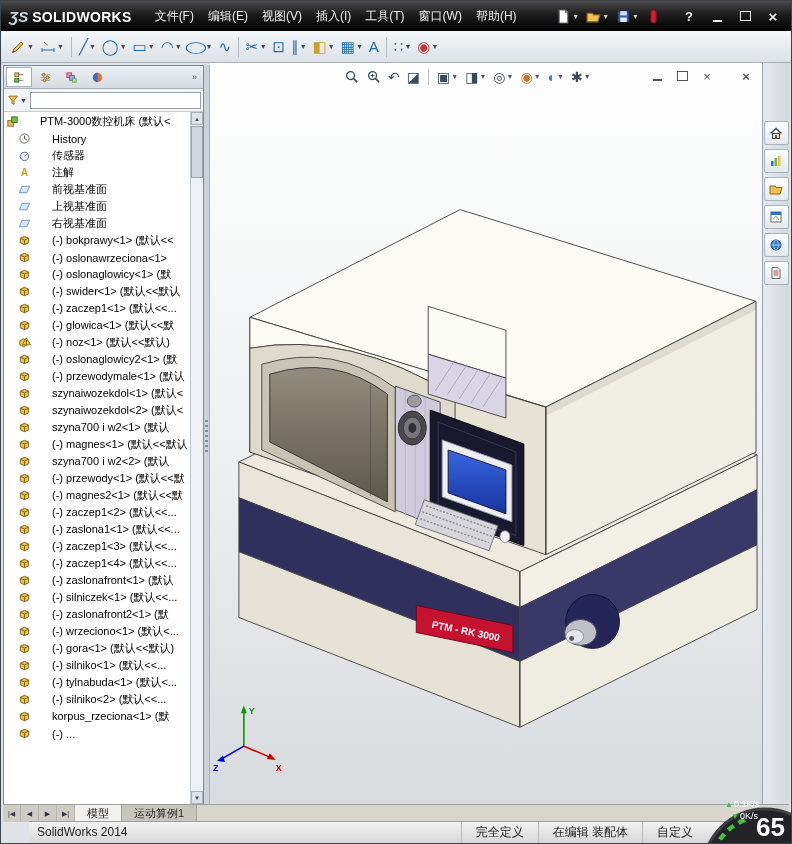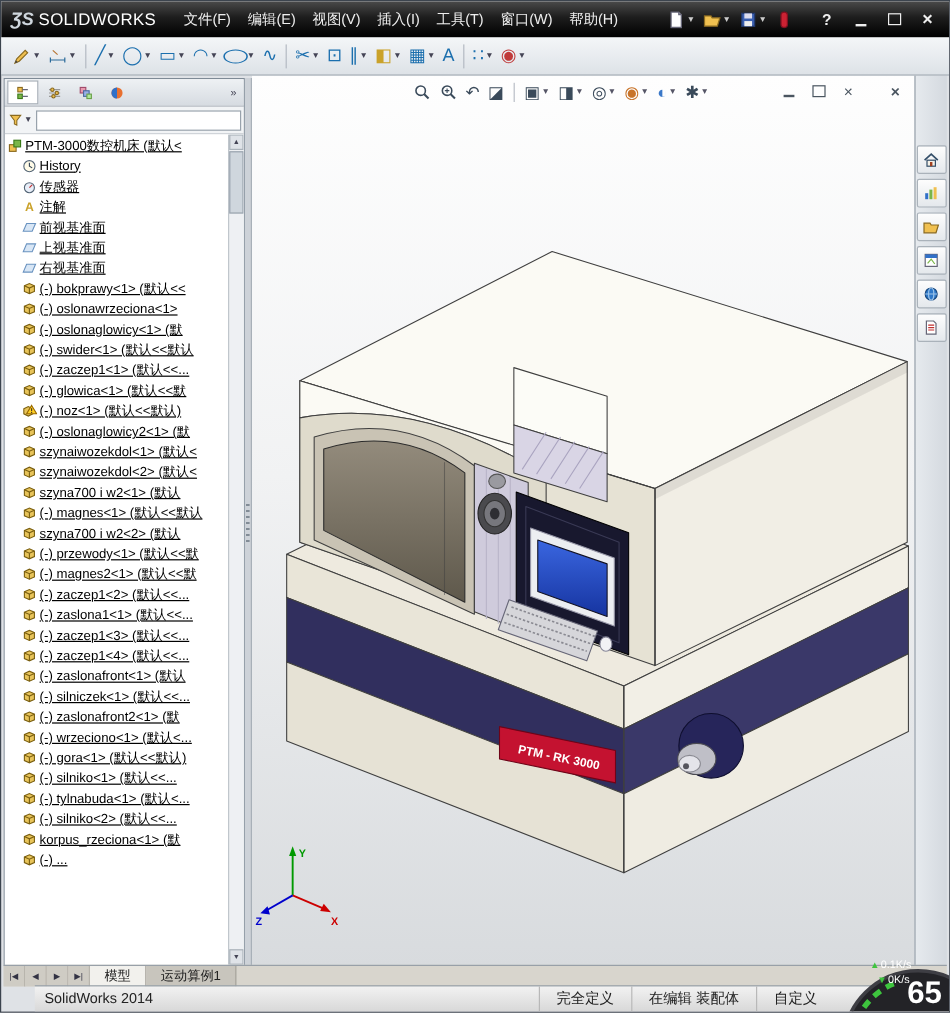--- a/index.html
+++ b/index.html
@@ -5,21 +5,21 @@
   html,body{margin:0;padding:0;background:#6b7078;}
   .window{position:relative;width:792px;height:844px;overflow:hidden;background:#dfe2e6;
     border:1px solid #3c444e;box-sizing:border-box;
     font-family:"Liberation Sans","DejaVu Sans",sans-serif;}
   
   .titlebar{position:absolute;left:0;top:0;right:0;height:30px;
     background:linear-gradient(#4a4a4a,#1d1d1d 45%,#000);display:flex;align-items:center;
     padding:0 8px;box-sizing:border-box;color:#fff;z-index:30;}
   .logo{display:flex;align-items:baseline;gap:4px;margin-right:16px;}
   .logo .ds{color:#cfd6dd;font-style:italic;font-weight:bold;font-size:15px;}
-  .logo .sw{color:#fff;font-weight:normal;font-size:14px;letter-spacing:.3px;}
+  .logo .sw{color:#fff;font-weight:bold;font-size:14px;letter-spacing:.3px;}
   .menus{display:flex;}
   .menu-item{font-size:12px;color:#eee;padding:5px 7px;cursor:default;}
   .title-tools{margin-left:auto;display:flex;align-items:center;gap:3px;}
   .ttbtn{display:flex;align-items:center;padding:1px 2px;}
   .ttbtn svg{width:15px;height:15px;display:block;}
   .caret{font-size:7px;color:#ccc;margin-left:1px;}
   .help-btn{font-size:13px;font-weight:bold;color:#eee;margin:0 14px 0 22px;cursor:default;}
   .winbtns{display:flex;gap:8px;}
   .wbtn{width:20px;height:18px;display:flex;align-items:center;justify-content:center;color:#eee;}
   .glyph-min{width:9px;height:2px;background:currentColor;margin-top:9px;}
@@ -46,22 +46,22 @@
   .ttab svg{width:13px;height:13px;display:block;}
   .ttabs-more{margin-left:auto;font-size:9px;color:#445;padding-right:4px;}
   .filterrow{height:20px;display:flex;align-items:center;border-bottom:1px solid #c8cdd2;
     padding:1px 2px;background:#f2f4f6;gap:2px;flex:0 0 20px;}
   .funnelbtn{display:flex;align-items:center;padding:0 1px;}
   .funnelbtn svg{width:12px;height:12px;display:block;}
   .funnelbtn .caret{color:#445;}
   .filterbox{flex:1;height:15px;background:#fff;border:1px solid #98a2ac;}
   .treebody{flex:1;position:relative;overflow:hidden;background:#fff;}
   .treerows{position:absolute;left:0;top:1px;right:13px;bottom:0;overflow:hidden;}
-  .trow{height:17px;display:flex;align-items:center;gap:2px;padding-left:14px;
-    white-space:nowrap;color:#000;text-decoration:underline;}
+  .trow{height:17px;display:flex;align-items:center;gap:21px;padding-left:14px;
+    white-space:nowrap;color:#000;}
   .trow.root{padding-left:2px;}
   .trow .ticon{flex:0 0 13px;}
   .trow .ticon svg{width:13px;height:13px;display:block;}
   .tlabel{font-size:11px;}
   .treescroll{position:absolute;top:0;right:0;width:13px;bottom:0;background:#eef0f3;
     border-left:1px solid #c0c6cc;box-sizing:border-box;}
   .sarrow{position:absolute;left:0;width:12px;height:13px;background:#dfe3e8;
     border:1px solid #aab2ba;box-sizing:border-box;font-size:6px;display:flex;
     align-items:center;justify-content:center;color:#445;}
   .sarrow.up{top:0;} .sarrow.down{bottom:0;}
@@ -101,21 +101,21 @@
   .tabnav{width:17px;display:flex;align-items:center;justify-content:center;font-size:7px;
     color:#334;border-right:1px solid #b8b5ad;background:#cfccc4;}
   .sheettab{padding:0 12px;display:flex;align-items:center;border-right:1px solid #a8a59d;
     background:#c8c5bd;color:#222;}
   .sheettab.active{background:#f2f1ed;font-weight:normal;}
   
   .statusbar{position:absolute;left:0;right:0;bottom:0;height:21px;
     background:linear-gradient(#f2f2f2,#d8d8d8);border-top:1px solid #9aa2aa;
     font-size:12px;color:#222;z-index:12;margin-left:28px;}
   .sb-app{position:absolute;left:8px;top:3px;}
-  .sb-right{position:absolute;right:96px;top:0;height:100%;display:flex;align-items:center;text-align:right;}
+  .sb-right{position:absolute;right:84px;top:0;height:100%;display:flex;align-items:center;text-align:right;}
   .sb-cell{padding:0 14px;border-left:1px solid #b8b8b8;height:100%;display:flex;align-items:center;}
   
   .gauge{position:absolute;right:0;bottom:0;width:108px;height:52px;z-index:40;pointer-events:none;}
 </style>
 </head>
 <body>
 
 <div class="window">
 
   <div class="titlebar">
@@ -443,20 +443,29 @@
             </span>
             <span class="tlabel">(-) oslonaglowicy2&lt;1&gt; (默</span>
           </div>
           <div class="trow">
             <span class="ticon">
               <svg viewBox="0 0 14 14">
                 <path d="M2.5,4.5 L7,2.5 L11.5,4.5 L11.5,9.5 L7,11.5 L2.5,9.5 Z" fill="#e8c45a" stroke="#7a5f10"></path>
                 <path d="M2.5,4.5 L7,6.5 L11.5,4.5 M7,6.5 V11.5" fill="none" stroke="#7a5f10"></path>
               </svg>
             </span>
+            <span class="tlabel">(-) przewodymale&lt;1&gt; (默认</span>
+          </div>
+          <div class="trow">
+            <span class="ticon">
+              <svg viewBox="0 0 14 14">
+                <path d="M2.5,4.5 L7,2.5 L11.5,4.5 L11.5,9.5 L7,11.5 L2.5,9.5 Z" fill="#e8c45a" stroke="#7a5f10"></path>
+                <path d="M2.5,4.5 L7,6.5 L11.5,4.5 M7,6.5 V11.5" fill="none" stroke="#7a5f10"></path>
+              </svg>
+            </span>
             <span class="tlabel">szynaiwozekdol&lt;1&gt; (默认&lt;</span>
           </div>
           <div class="trow">
             <span class="ticon">
               <svg viewBox="0 0 14 14">
                 <path d="M2.5,4.5 L7,2.5 L11.5,4.5 L11.5,9.5 L7,11.5 L2.5,9.5 Z" fill="#e8c45a" stroke="#7a5f10"></path>
                 <path d="M2.5,4.5 L7,6.5 L11.5,4.5 M7,6.5 V11.5" fill="none" stroke="#7a5f10"></path>
               </svg>
             </span>
             <span class="tlabel">szynaiwozekdol&lt;2&gt; (默认&lt;</span>

